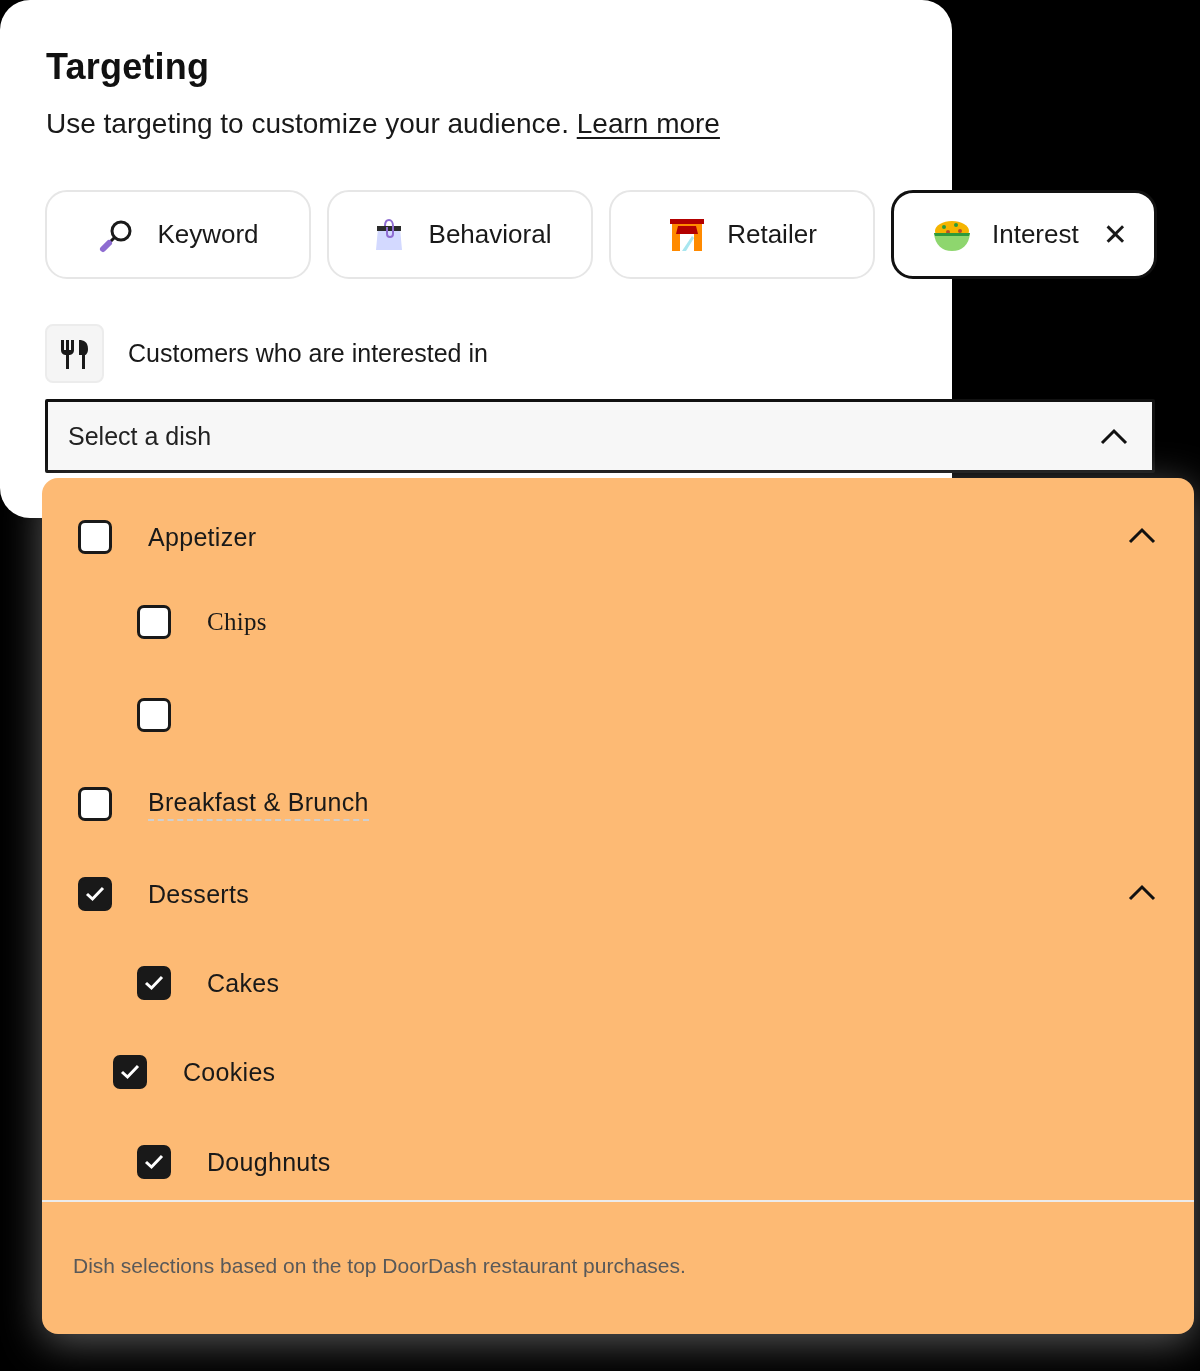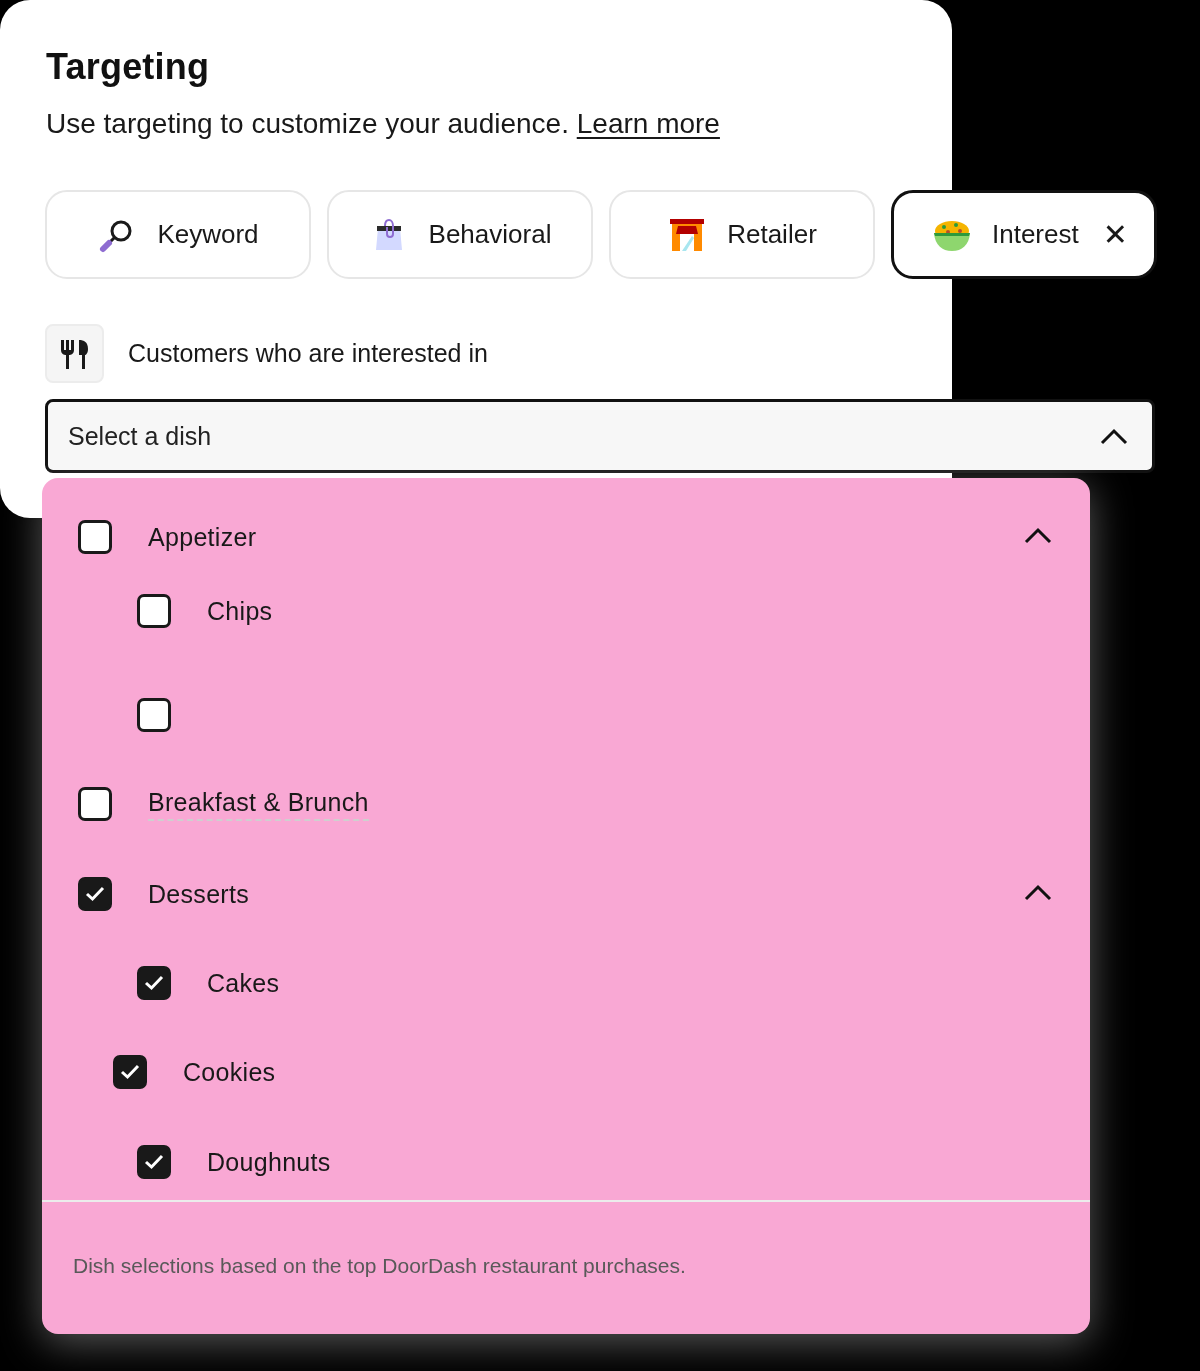--- a/index.html
+++ b/index.html
@@ -62,30 +62,30 @@
   .criteria-icon {
     width: 59px; height: 59px;
     background: #f5f5f5; border: 2px solid #ececec; border-radius: 8px;
     display: flex; align-items: center; justify-content: center;
   }
   .criteria-label { font-size: 25px; color: #191919; }
   .dish-select {
     position: absolute; left: 45px; top: 399px;
     width: 1110px; height: 74px;
     background: #f7f7f7;
-    border: 3px solid #111; border-radius: 8px;
+    border: 3px solid #111; border-radius: 2px;
     display: flex; align-items: center; justify-content: space-between;
     padding: 0 24px 0 20px;
     font-size: 25px; color: #222;
     cursor: pointer;
   }
   .dropdown {
     position: absolute; left: 42px; top: 478px;
-    width: 1048px; height: 856px;
-    background: #f9a8d4;
+    width: 1152px; height: 856px;
+    background: #fdba74;
     border-radius: 16px;
     box-shadow: 0 8px 40px rgba(255,255,255,0.35);
     overflow: hidden;
   }
   .list { position: absolute; left: 0; top: 0; width: 100%; height: 722px; overflow: hidden; }
   .item {
     position: absolute; left: 0; width: 100%; height: 60px;
     display: flex; align-items: center;
   }
   .cb {
@@ -211,21 +211,21 @@
     <div class="item" style="top:29px;padding-left:36px;">
       <span class="cb"></span>
       <span class="item-label">Appetizer</span>
       <span class="chev">
         <svg width="28" height="18" viewBox="0 0 28 18">
             <path d="M2 16 L14 4 L26 16" fill="none" stroke="#111" stroke-width="3"></path>
           </svg>
       </span>
     </div>
 
-    <div class="item" style="top:103px;padding-left:95px;">
+    <div class="item" style="top:114px;padding-left:95px;font-family:Liberation Serif, serif;">
       <span class="cb"></span>
       <span class="item-label">Chips</span>
     </div>
 
     <div class="item" style="top:207px;padding-left:95px;">
       <span class="cb"></span>
     </div>
 
     <div class="item" style="top:296px;padding-left:36px;">
       <span class="cb"></span>

